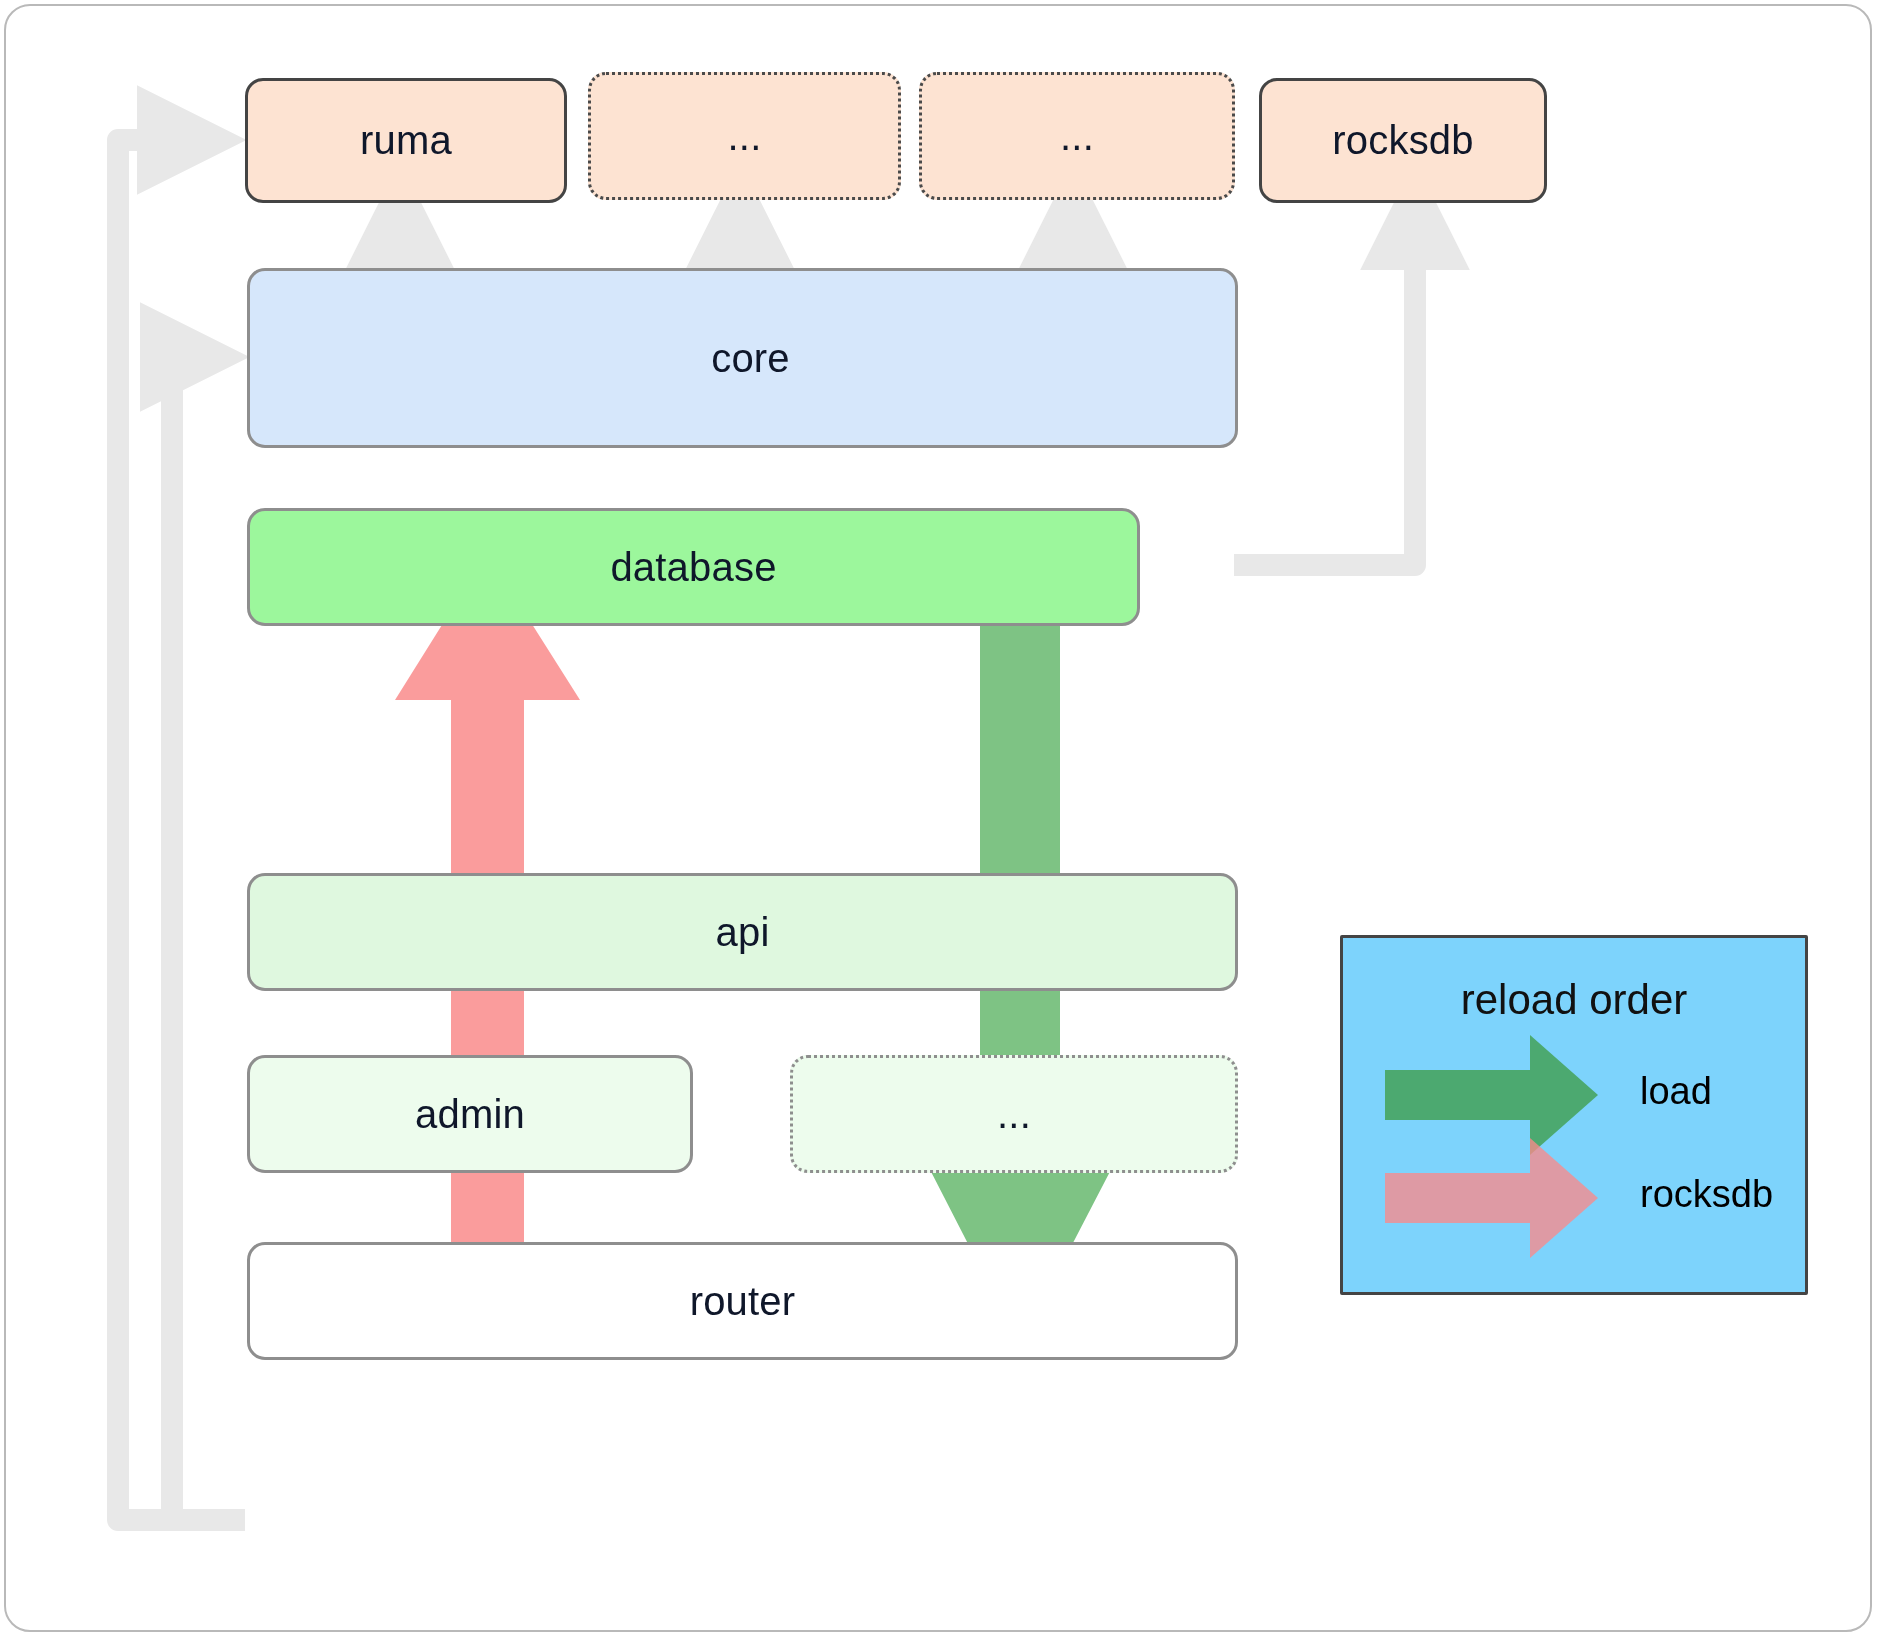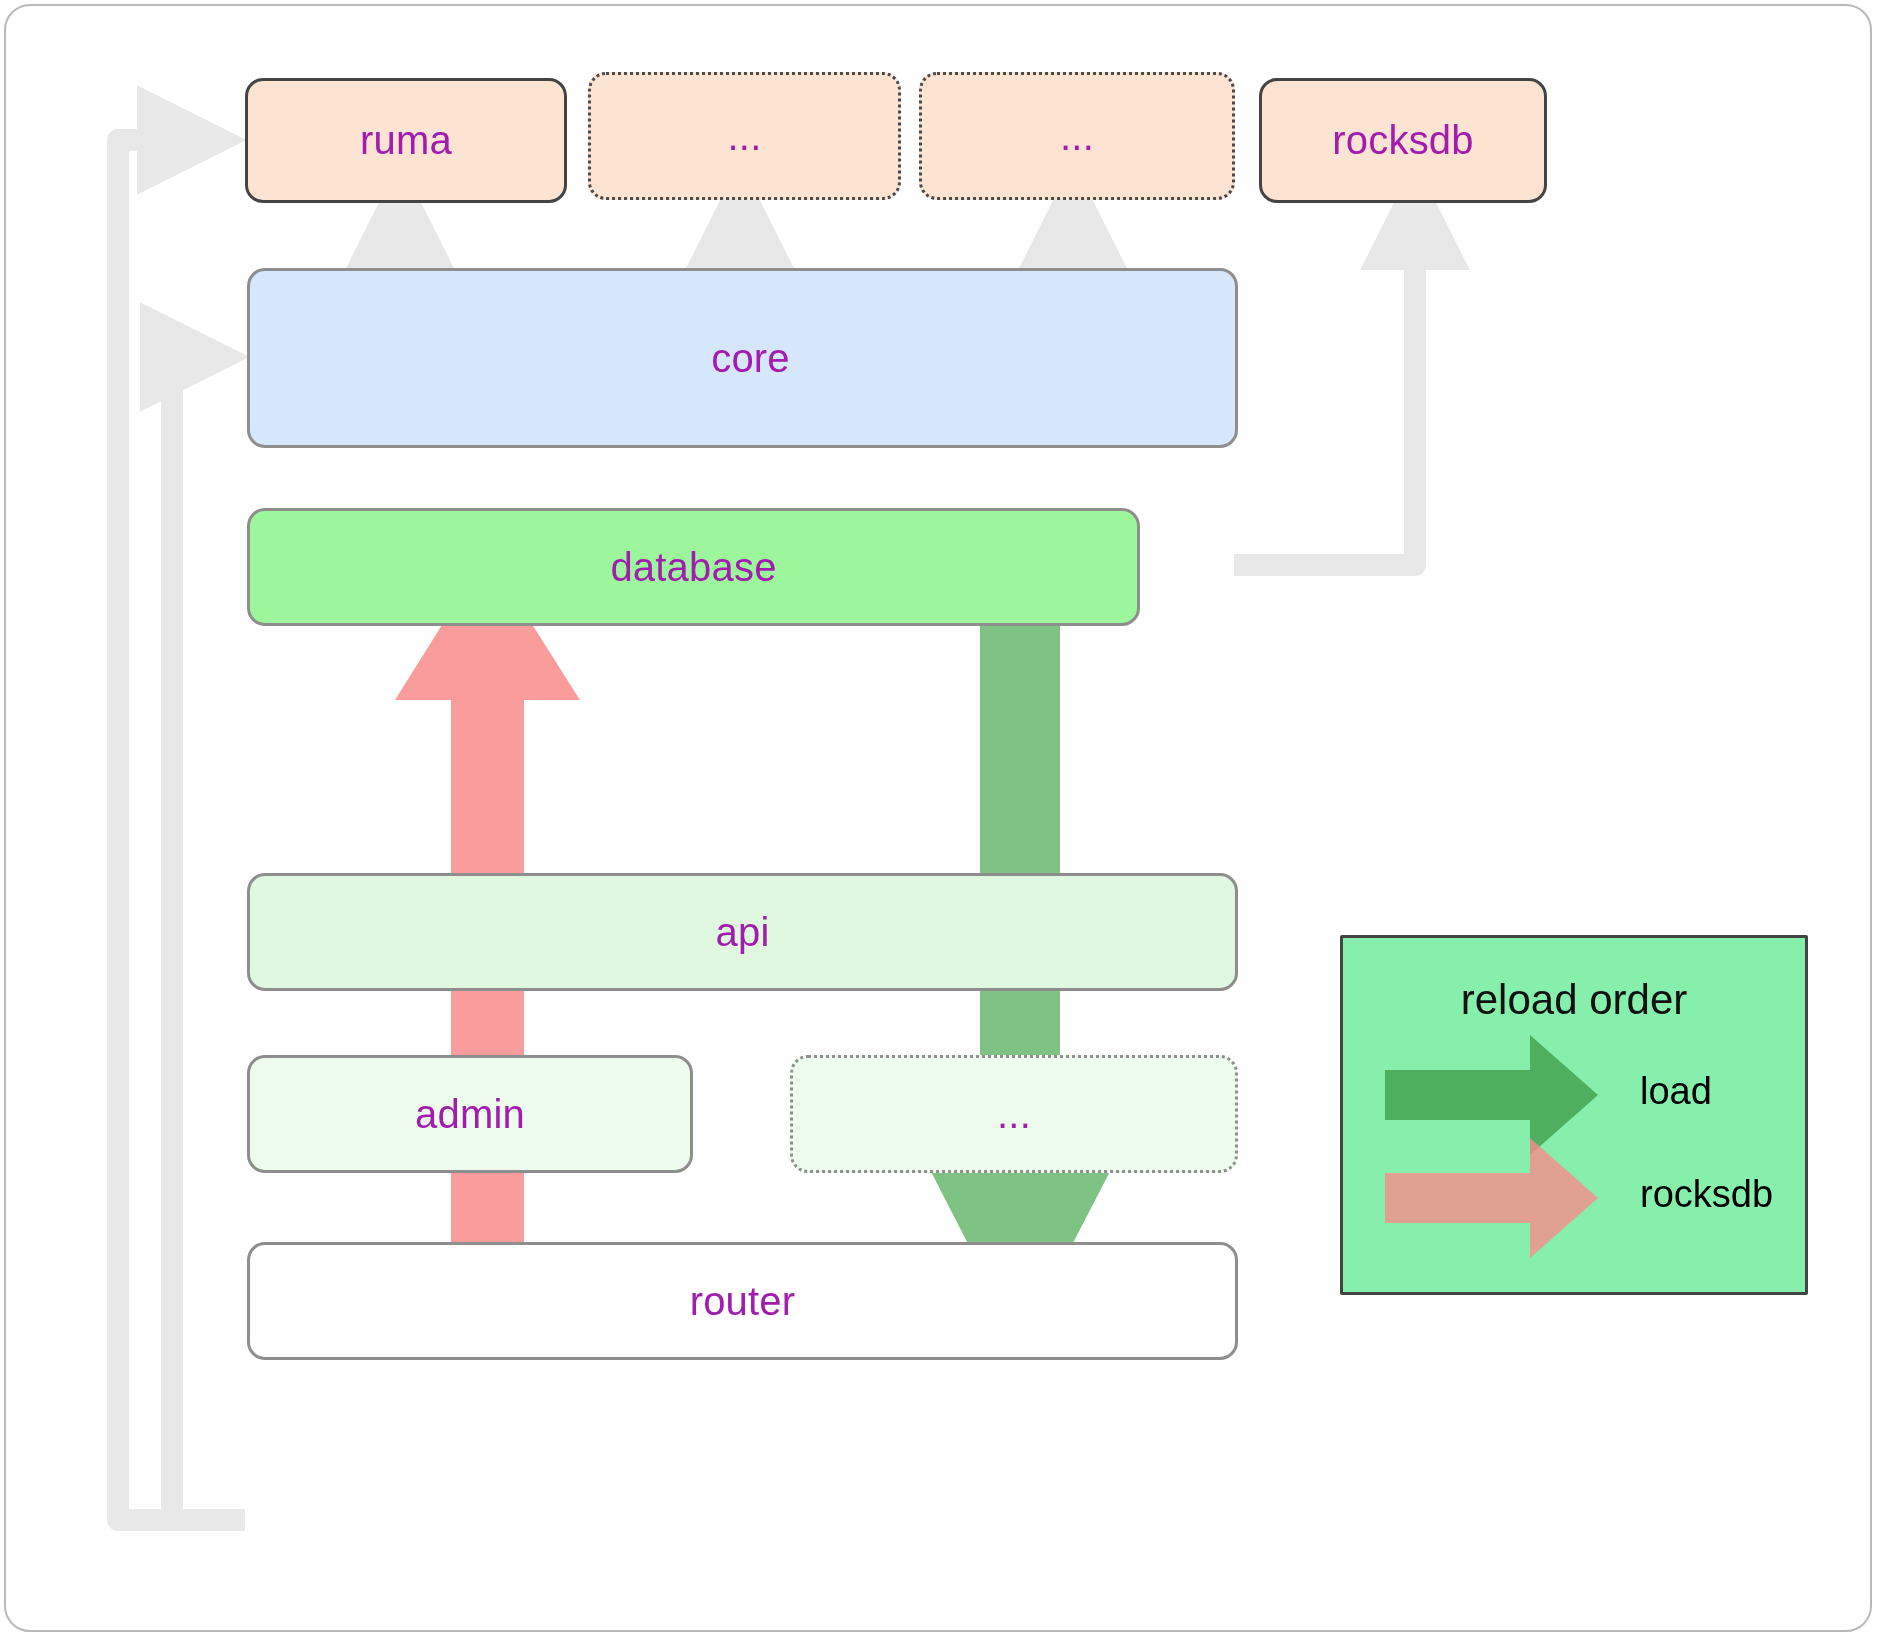--- a/index.html
+++ b/index.html
@@ -28,21 +28,21 @@
     box-sizing: border-box;
   }
   .node {
     position: absolute;
     box-sizing: border-box;
     display: flex;
     align-items: center;
     justify-content: center;
     border-radius: 14px;
     font-size: 40px;
-    color: #a21caf;
+    color: #0f172a;
     letter-spacing: 0.2px;
   }
   .node.dep {
     background: #fde3d2;
     border: 3px solid #444444;
     border-radius: 18px;
   }
   .node.dep.dotted {
     border: 3px dotted #4a4a4a;
   }
@@ -66,21 +66,21 @@
     color: #ffffff;
     font-weight: bold;
     font-size: 42px;
   }
   .label { pointer-events: none; }
 
   
   #legend {
     position: absolute;
     box-sizing: border-box;
-    background: #86efac;
+    background: #7dd3fc;
     border: 3px solid #444444;
     border-radius: 2px;
   }
   #legend-title {
     position: absolute;
     width: 100%;
     text-align: center;
     top: 38px;
     font-size: 42px;
     color: #111;

